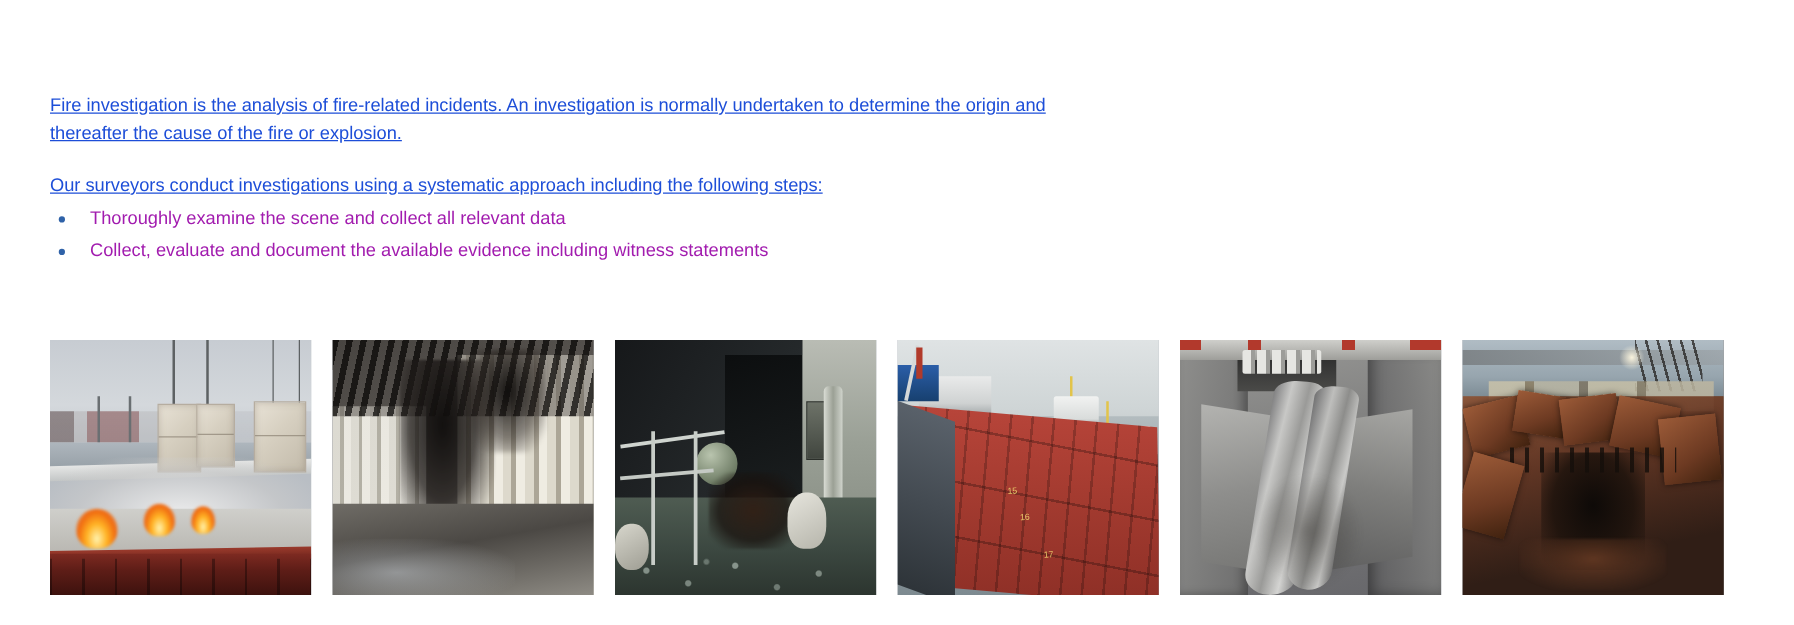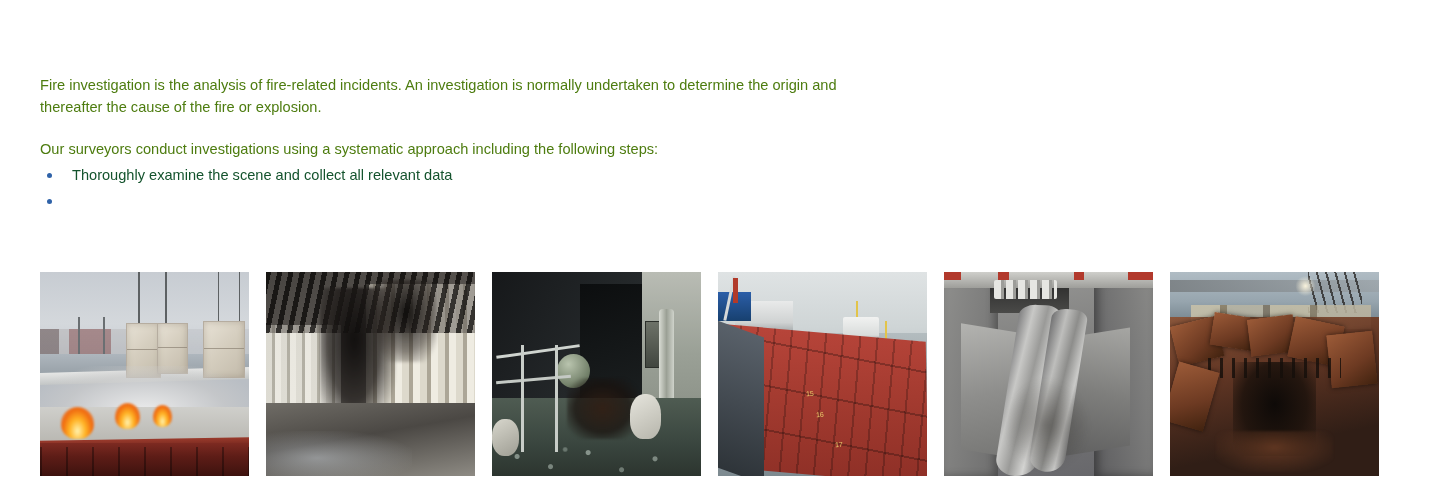--- a/index.html
+++ b/index.html
@@ -47,39 +47,40 @@
   
   .body-copy {
     position: absolute;
     left: 40px;
     top: 74px;
     width: 860px;
   }
   .para {
     font-size: 14.6px;
     line-height: 22px;
-    color: #4d7c0f;
+    color: #1d4ed8;
     margin: 0 0 20px 0;
+    text-decoration: underline;
   }
   .para.tight { margin-bottom: 18px; }
 
   .steps-list {
     position: absolute;
     left: 40px;
     top: 164px;
     margin: 0;
     padding: 0;
     list-style: none;
     width: 900px;
   }
   .steps-list li {
     position: relative;
     font-size: 14.6px;
     line-height: 22px;
-    color: #14532d;
+    color: #a21caf;
     padding-left: 32px;
     margin-bottom: 4px;
   }
   .steps-list li .bullet-dot {
     position: absolute;
     left: 7px;
     top: 9px;
     width: 5px;
     height: 5px;
     border-radius: 50%;
@@ -534,20 +535,21 @@
     <p class="para tight">Our surveyors conduct investigations using a systematic approach including the following steps:</p>
   </div>
 
   <ul class="steps-list">
     <li>
       <span class="bullet-dot"></span>
       <span>Thoroughly examine the scene and collect all relevant data</span>
     </li>
     <li>
       <span class="bullet-dot"></span>
+      <span>Collect, evaluate and document the available evidence including witness statements</span>
     </li>
   </ul>
 
   <div class="gallery">
 
     <div class="gallery-item">
       <div class="photo p1">
         <div class="lyr sky"></div>
         <div class="lyr skyline"></div>
         <div class="lyr mast1"></div>

